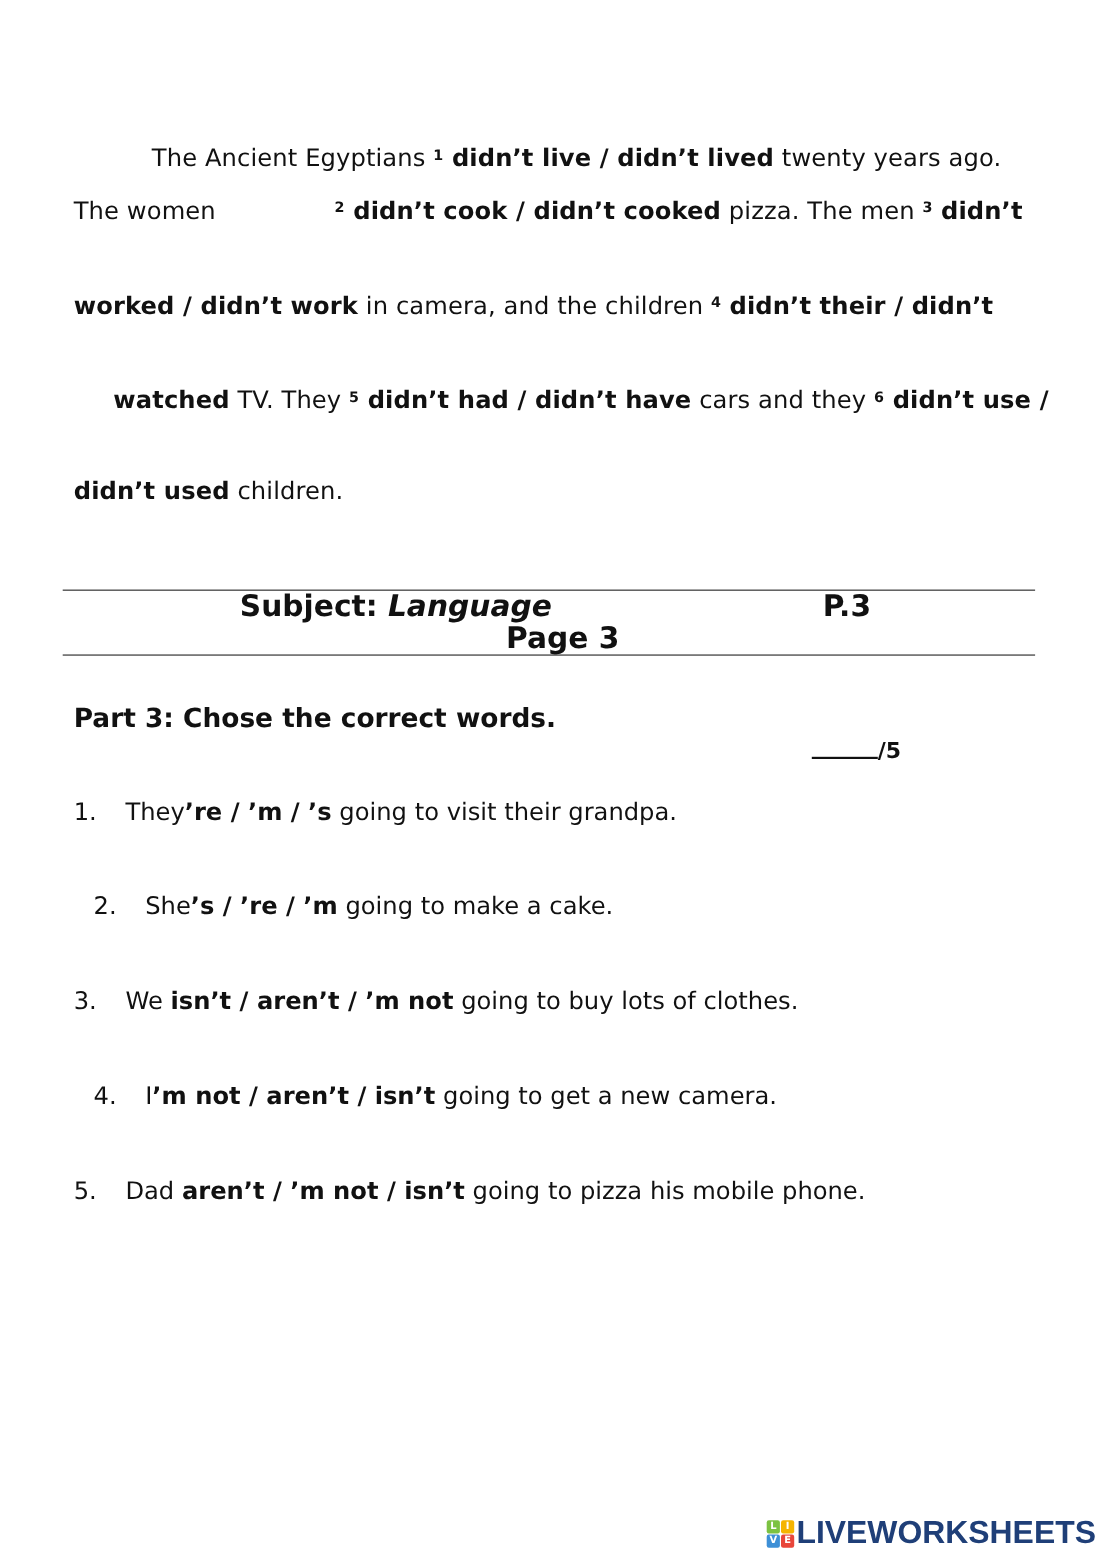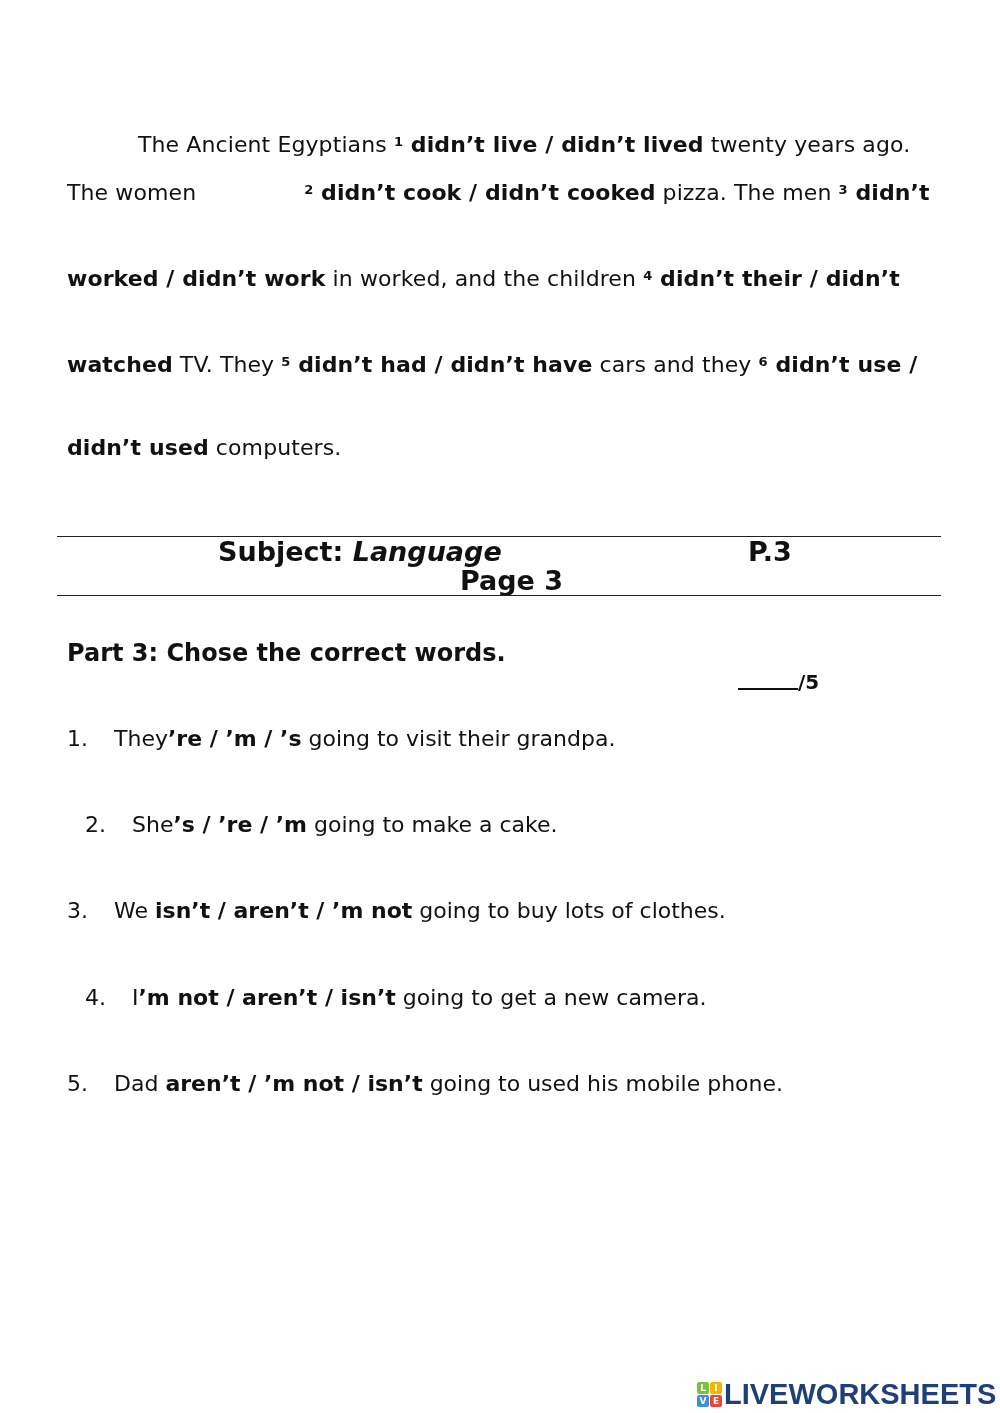--- a/index.html
+++ b/index.html
@@ -33,27 +33,27 @@
 <body>
 
 <div>
   <div class="para-line" style="top:89px; padding-left:71px; width:795px;margin-top:39px;">
     <span>The Ancient Egyptians </span><span class="sup">1</span><b> didn’t live / didn’t lived</b><span> twenty years ago.</span>
   </div>
   <div class="para-line" style="top:176px;">
     <span>The women</span><span style="display:inline-block;width:108px;"></span><span class="sup">2</span><b> didn’t cook / didn’t cooked</b><span> pizza.  The men </span><span class="sup">3</span><b> didn’t</b>
   </div>
   <div class="para-line" style="top:262px;">
-    <b>worked / didn’t work</b><span> in worked, and the children </span><span class="sup">4</span><b> didn’t their / didn’t</b>
+    <b>worked / didn’t work</b><span> in camera, and the children </span><span class="sup">4</span><b> didn’t their / didn’t</b>
   </div>
-  <div class="para-line" style="top:348px;">
+  <div class="para-line" style="top:348px;margin-left:36px;">
     <b>watched</b><span> TV.  They </span><span class="sup">5</span><b> didn’t had / didn’t have</b><span> cars and they </span><span class="sup">6</span><b> didn’t use /</b>
   </div>
   <div class="para-line" style="top:434px;">
-    <b>didn’t used</b><span> computers.</span>
+    <b>didn’t used</b><span> children.</span>
   </div>
 </div>
 
 <div class="rule" style="top:536px;"></div>
 <div class="hdr" style="left:218px; top:539px;">
   <span>Subject: </span><i>Language</i>
 </div>
 <div class="hdr" style="left:748px; top:539px;">P.3</div>
 <div class="hdr" style="left:460px; top:568px;">Page 3</div>
 <div class="rule" style="top:595px;"></div>
@@ -69,21 +69,21 @@
 <div class="q" style="top:811px;margin-left:18px;">
   <span class="num">2.</span><span>She</span><b>’s / ’re / ’m</b><span> going to make a cake.</span>
 </div>
 <div class="q" style="top:897px;">
   <span class="num">3.</span><span>We </span><b>isn’t  /  aren’t  /  ’m not</b><span> going to buy lots of clothes.</span>
 </div>
 <div class="q" style="top:984px;margin-left:18px;">
   <span class="num">4.</span><span>I</span><b>’m not  /  aren’t  /  isn’t</b><span> going to get a new camera.</span>
 </div>
 <div class="q" style="top:1070px;">
-  <span class="num">5.</span><span>Dad </span><b>aren’t  /  ’m not  /  isn’t</b><span> going to used his mobile phone.</span>
+  <span class="num">5.</span><span>Dad </span><b>aren’t  /  ’m not  /  isn’t</b><span> going to pizza his mobile phone.</span>
 </div>
 
 <div class="logo">
   <div class="logo-grid">
     <span style="background:#7cc242">L</span>
     <span style="background:#f5b400">I</span>
     <span style="background:#3d8fd6">V</span>
     <span style="background:#e8463a">E</span>
   </div>
   <span class="logo-text">LIVEWORKSHEETS</span>

